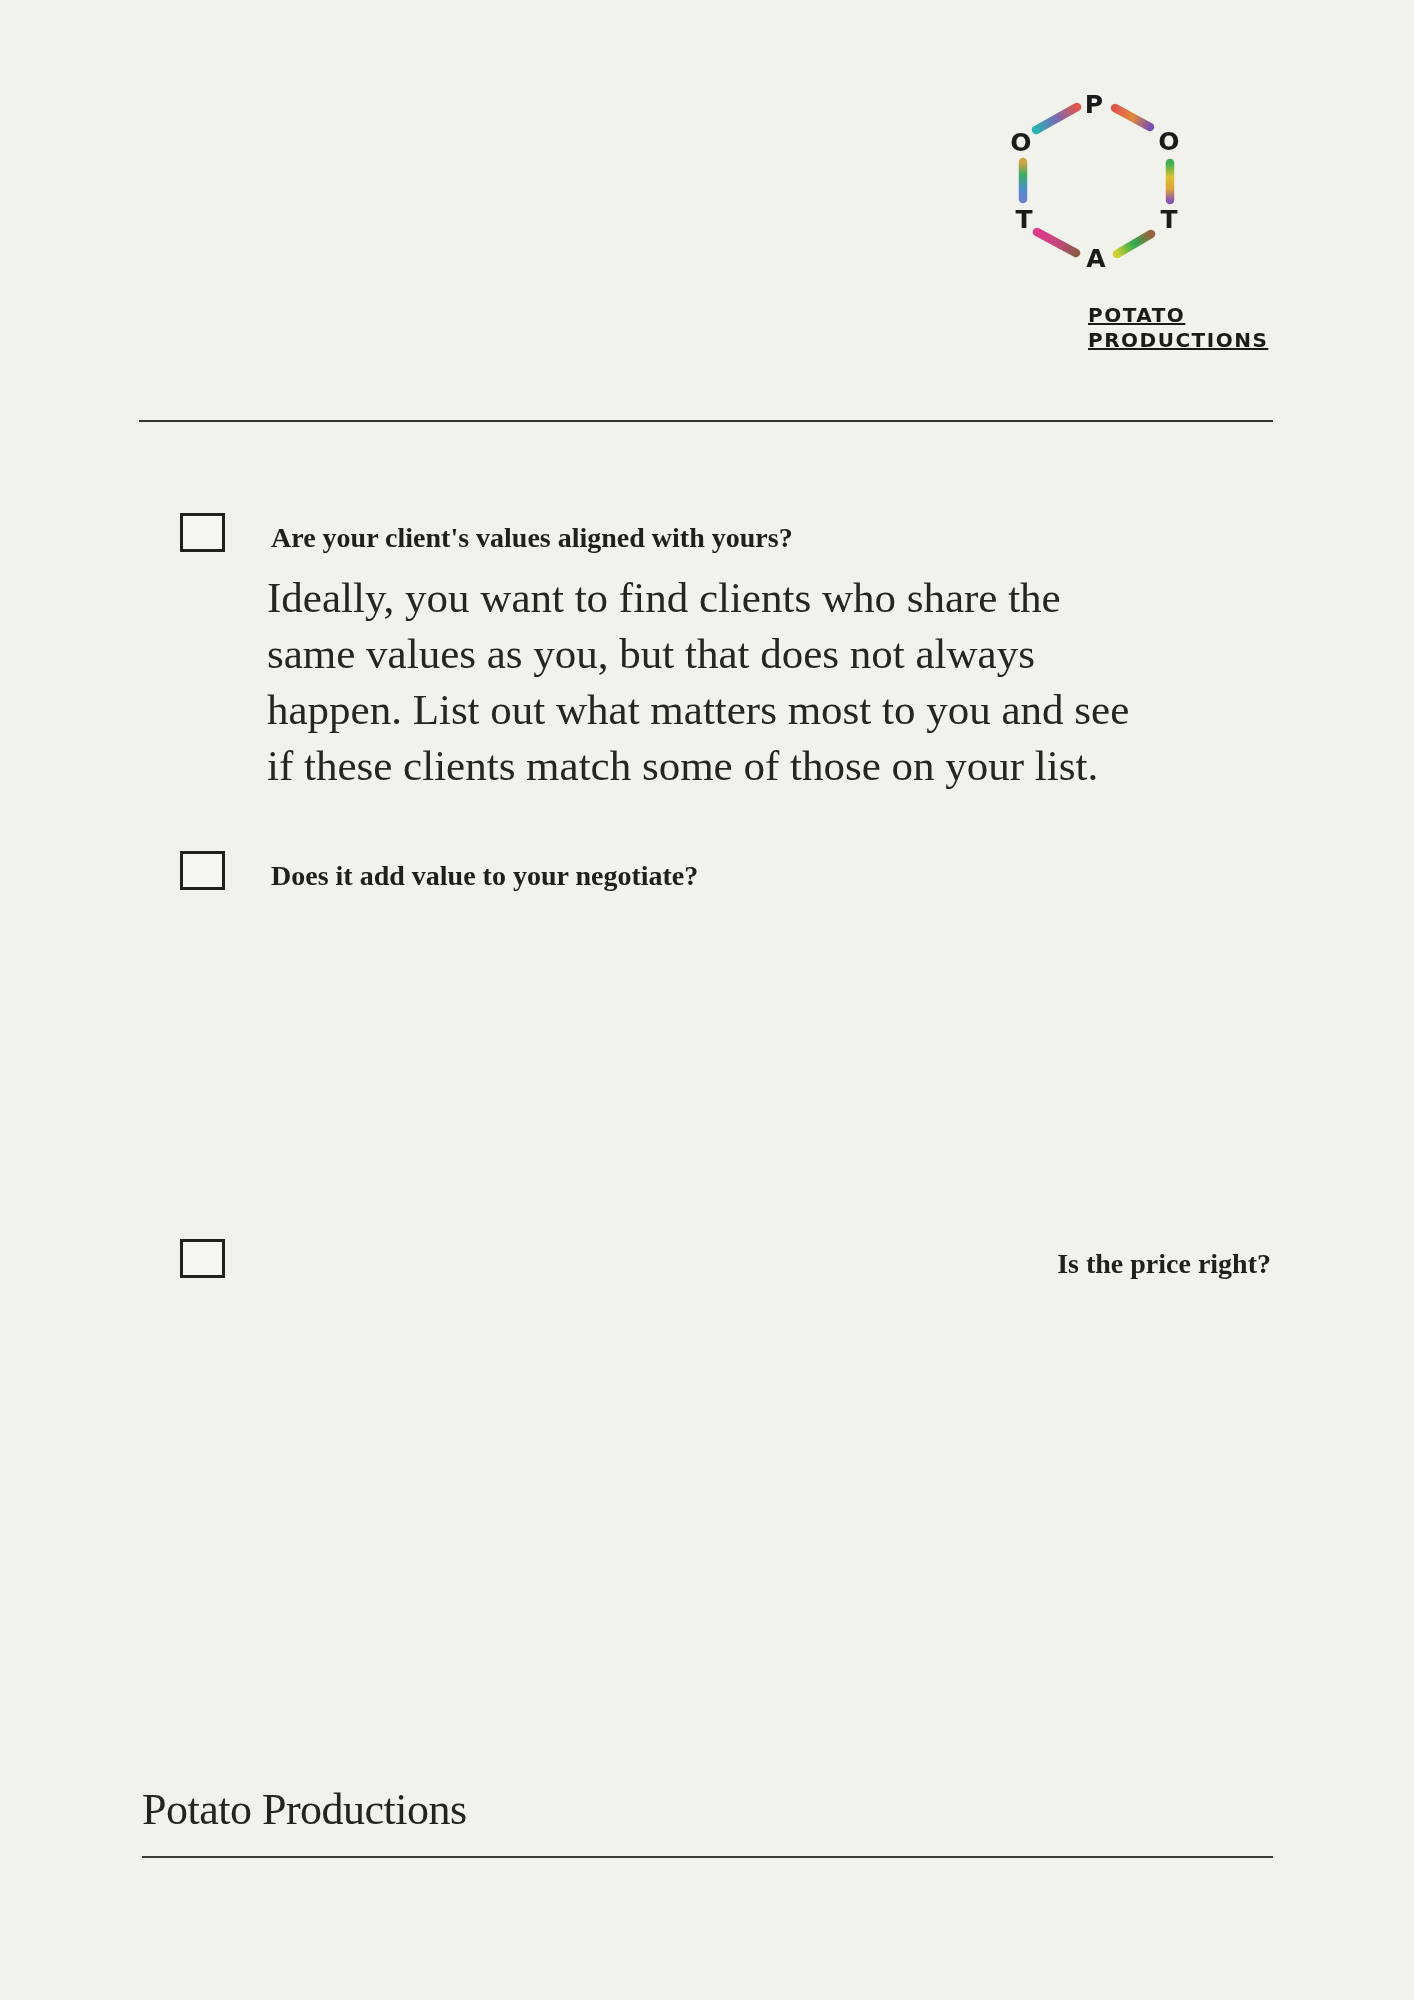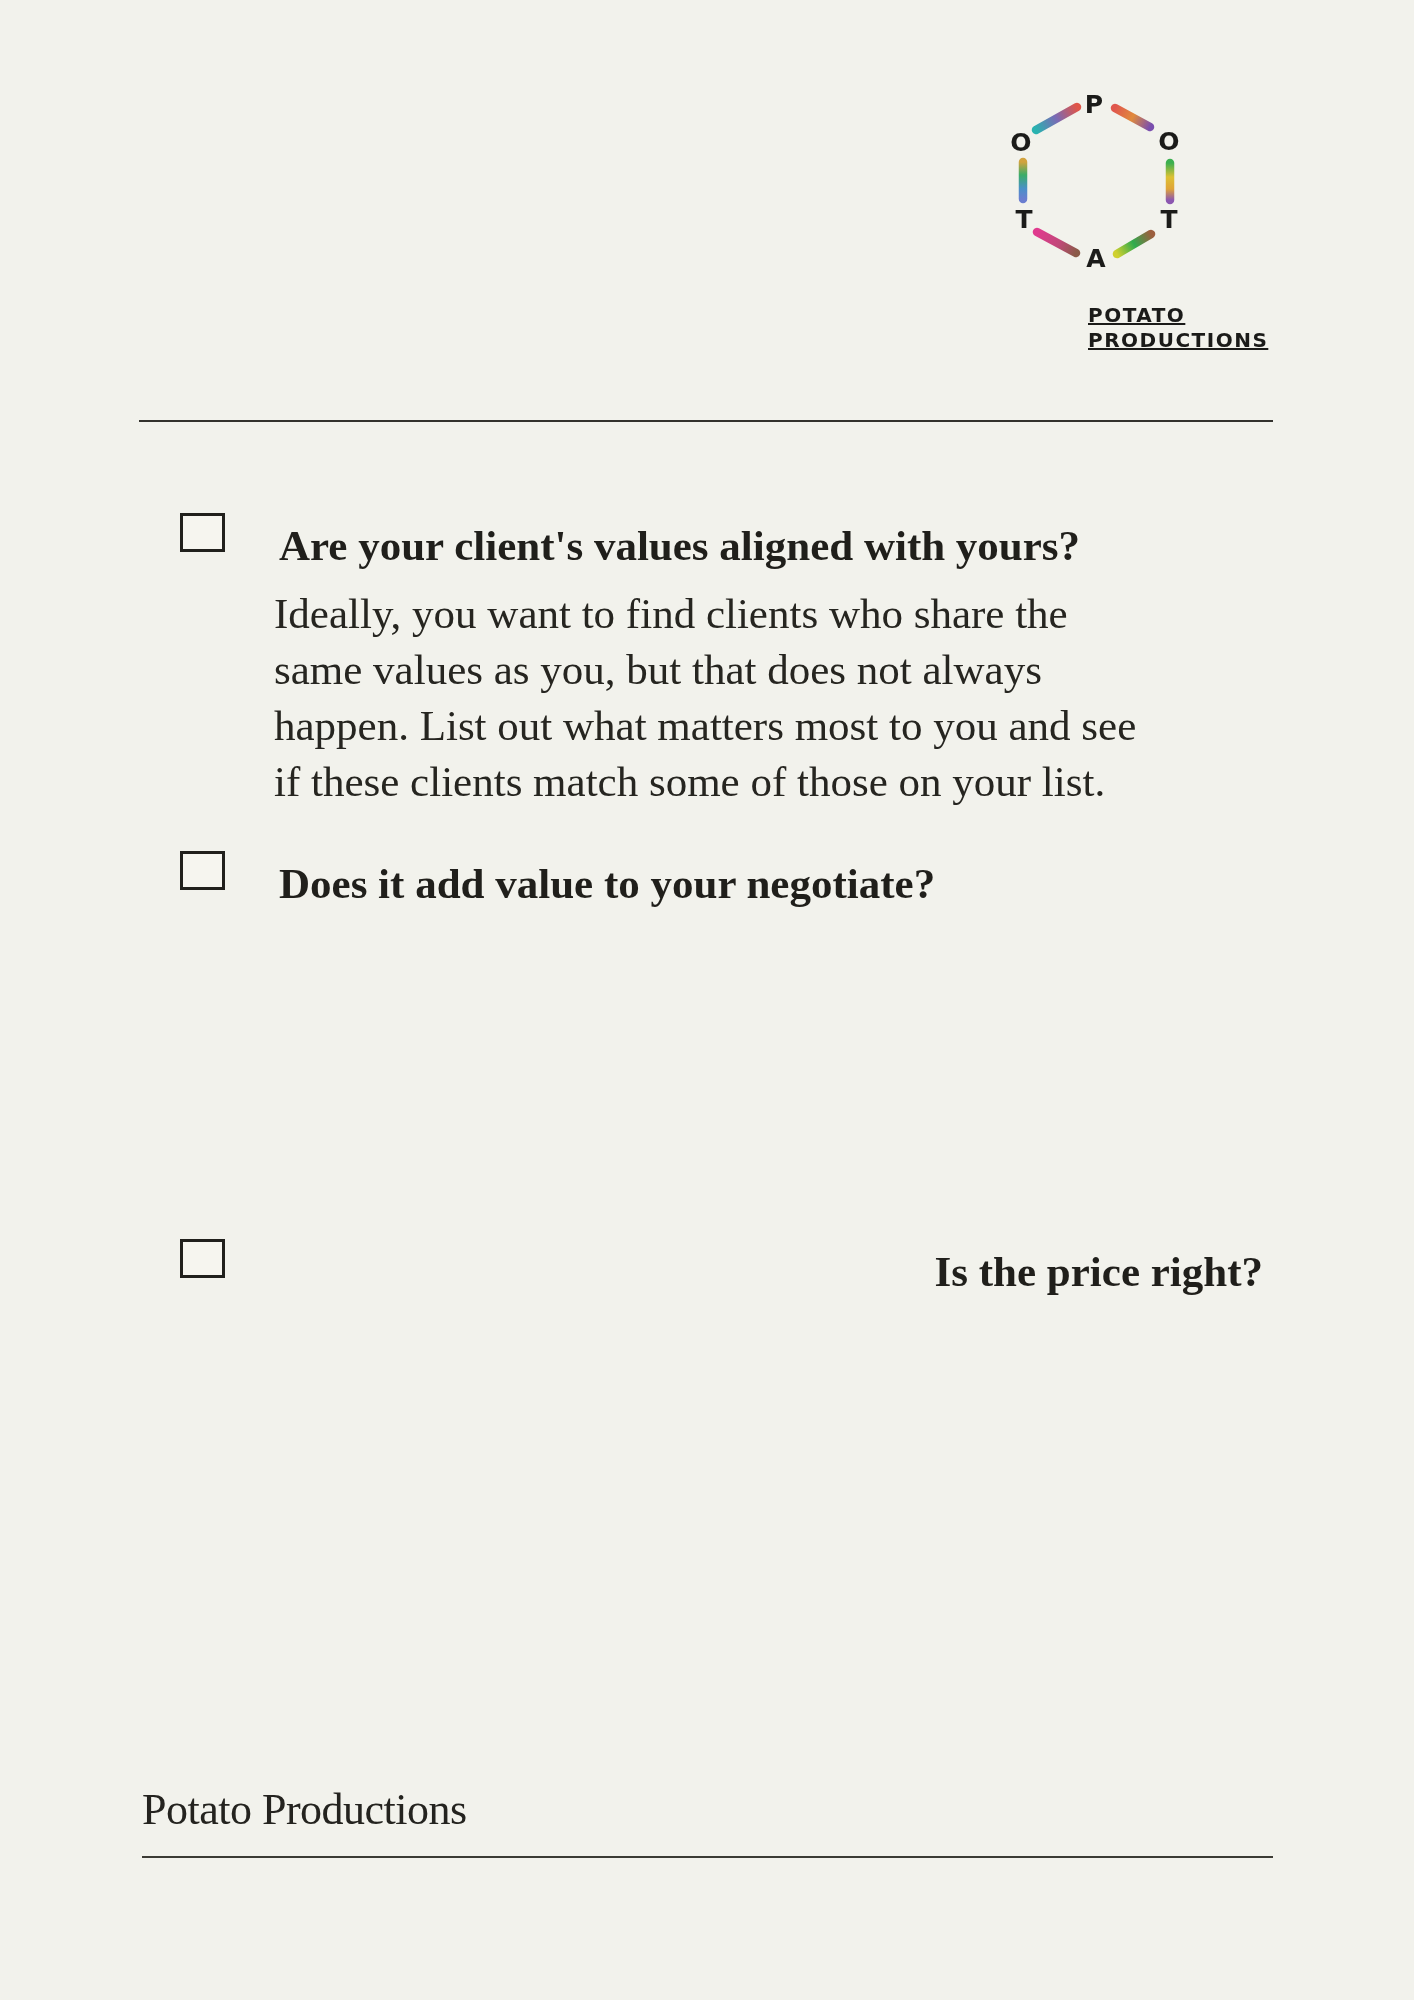--- a/index.html
+++ b/index.html
@@ -98,28 +98,28 @@
     margin-top: 7px;
     border: 3px solid #21201c;
     background: #f6f5ef;
     cursor: pointer;
   }
   .item-text {
     margin-left: 42px;
     width: 1015px;
   }
   .item-heading {
-    margin: 12px;
-    font-size: 43px;
+    margin: 4px;
+    font-size: 28px;
     line-height: 56px;
     font-weight: 700;
     color: #201f1b;
   }
   .item-body {
-    margin: 7px;
+    margin: 0;
     font-size: 43px;
     line-height: 56px;
     font-weight: 400;
     color: #262520;
     white-space: pre-line;
   }
   .footer-brand {
     position: absolute;
     left: 142px;
     top: 1784px;

